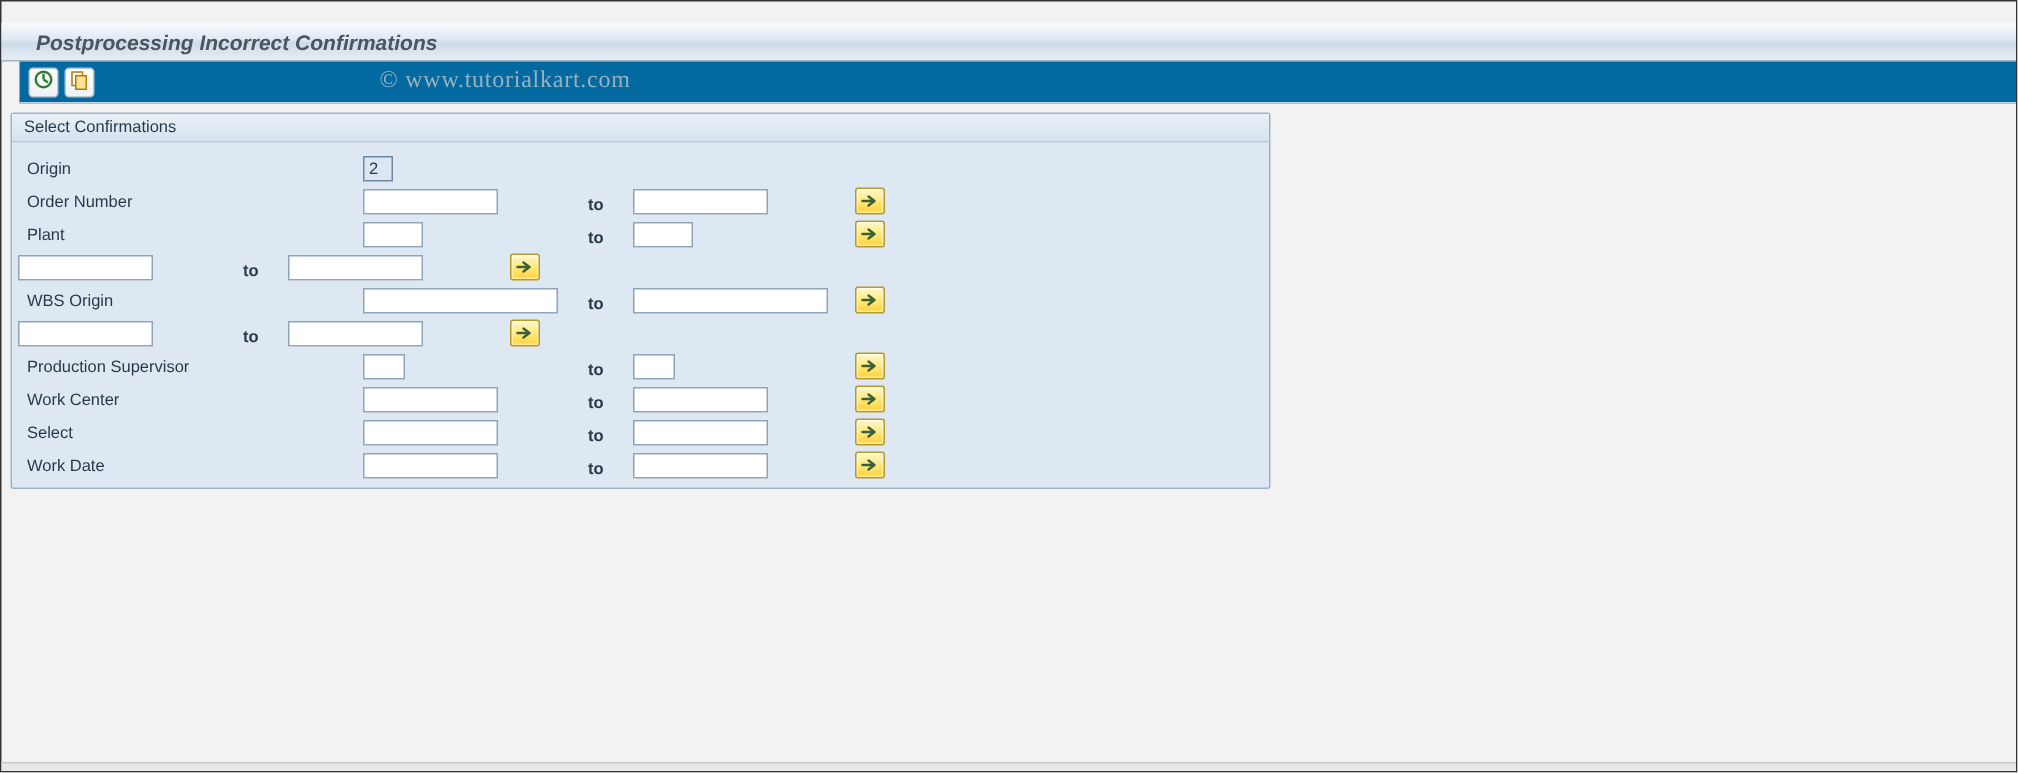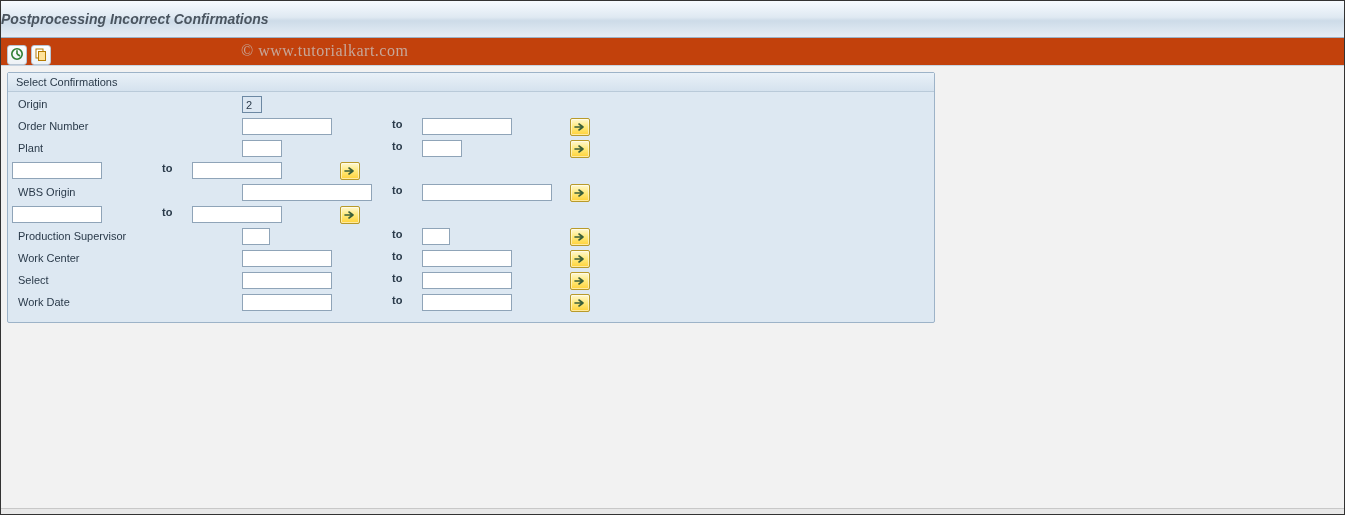--- a/index.html
+++ b/index.html
@@ -12,42 +12,44 @@
       overflow: hidden;
     }
     .outer {
       width: 100%;
       height: 100%;
       border: 1px solid #333;
       background: #f2f2f2;
       position: relative;
     }
     .title-bar {
-      height: 37px;
+      height: 26px;
       background: linear-gradient(to bottom, #f7fbff 0%, #dfe9f2 45%, #cddbe8 55%, #e6eef6 100%);
       border-bottom: 1px solid #9db3c8;
       display: flex;
       align-items: center;
-      padding: 0 0;
+      padding: 0 23px;
+      margin-top: 14px;
     }
     .title-text {
       font-size: 14px;
       font-weight: bold;
       font-style: italic;
       color: #4a5560;
     }
     .toolbar {
       height: 28px;
-      background: #c2410c;
+      background: #0369a1;
       border-bottom: 1px solid #c8d4e0;
       display: flex;
-      align-items: flex-end;
+      align-items: center;
       padding: 0 6px;
       gap: 4px;
       position: relative;
+      margin-left: 12px;
     }
     .tb-btn {
       width: 20px;
       height: 20px;
       background: linear-gradient(to bottom, #fdfdfd, #eef2f6);
       border: 1px solid #b8c6d4;
       border-radius: 3px;
       display: flex;
       align-items: center;
       justify-content: center;
@@ -60,38 +62,38 @@
       font-size: 16px;
       color: rgba(200,200,200,0.75);
       font-family: Georgia, serif;
       pointer-events: none;
       letter-spacing: 0.5px;
     }
     .content {
       padding: 6px;
     }
     .group {
-      width: 928px;
+      width: 840px;
       border: 1px solid #9db3c8;
       background: #dde8f2;
       border-radius: 2px;
     }
     .group-header {
       padding: 3px 8px;
       font-size: 11px;
       color: #2a3a4a;
       background: linear-gradient(to bottom, #e9f1f8, #d5e2ee);
       border-bottom: 1px solid #b9cad9;
     }
     .group-body {
       padding: 4px 4px 6px 4px;
     }
     .row {
       display: flex;
-      align-items: flex-start;
+      align-items: flex-end;
       height: 22px;
       margin-bottom: 0px;
     }
     .label-col {
       width: 230px;
       padding: 2px 6px;
       color: #2a3a4a;
     }
     .val-single {
       width: 140px;

